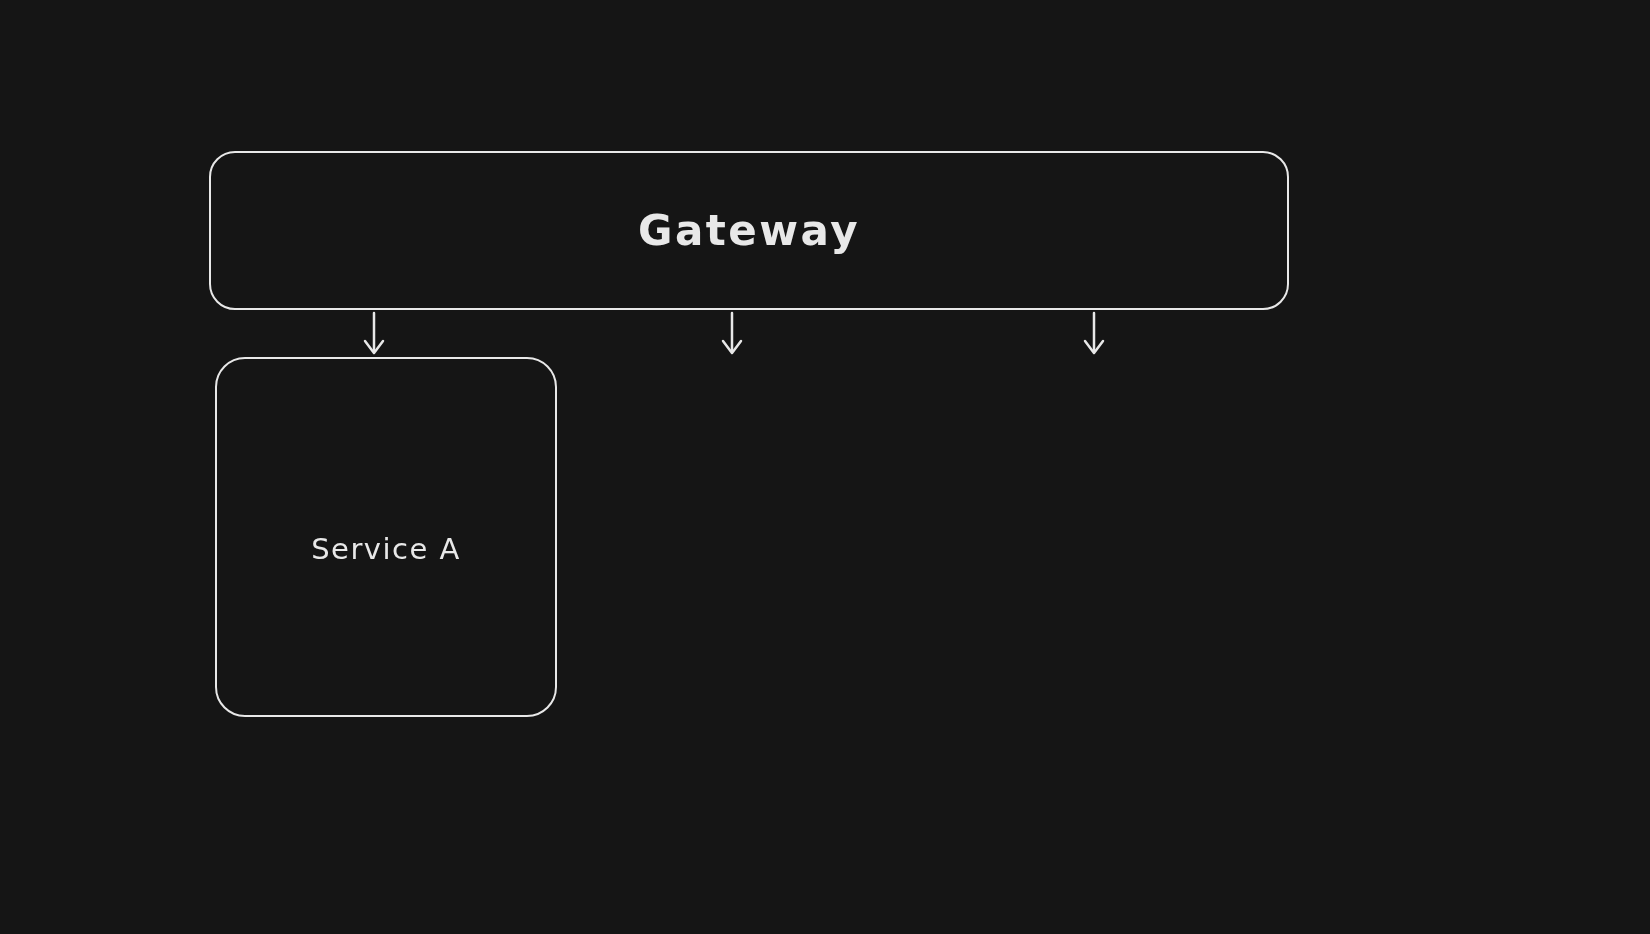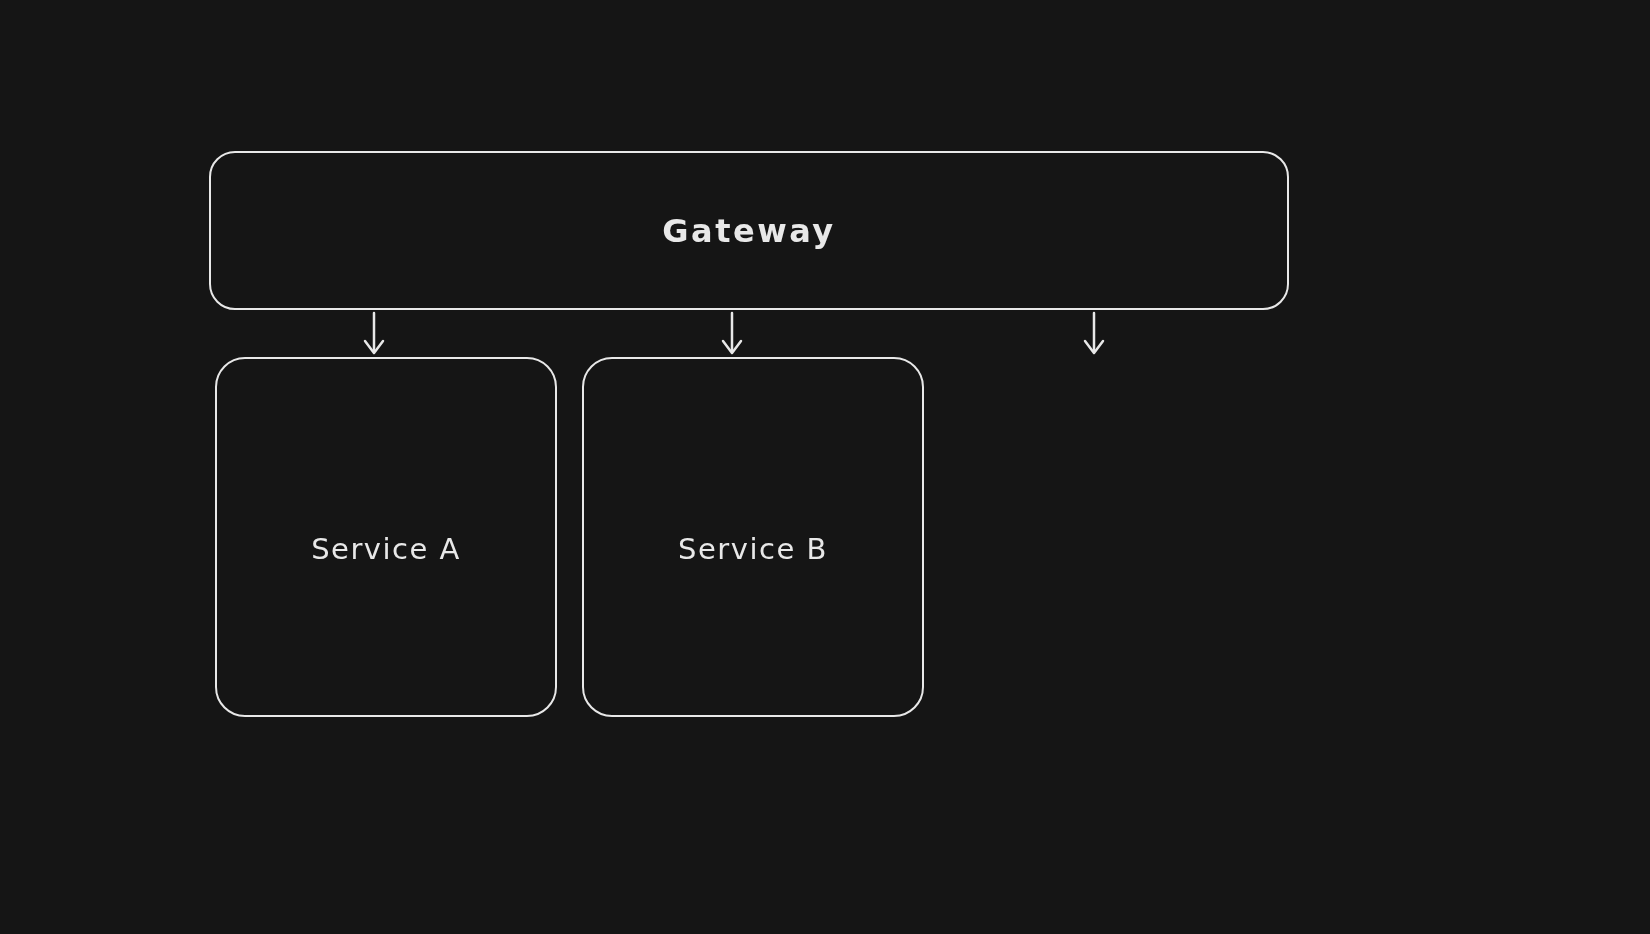--- a/index.html
+++ b/index.html
@@ -45,21 +45,21 @@
   .node-service-a{ left:215px; }
   .node-service-b{ left:582px; }
   .node-service-c{ left:950px; }
   .label{
     color:var(--stroke);
     text-align:center;
     letter-spacing:1.5px;
     user-select:none;
   }
   .gateway-label{
-    font-size:32px;
+    font-size:42px;
     font-weight:600;
     letter-spacing:2.5px;
   }
   .service-label{
     font-size:29px;
     font-weight:400;
     margin-top:24px;
   }
   .arrow{
     position:absolute;
@@ -92,18 +92,15 @@
 
   <svg class="arrow arrow-c" viewBox="0 0 28 46">
     <line x1="14" y1="2" x2="14" y2="40" stroke="currentColor" stroke-width="2.5" stroke-linecap="round"></line>
     <path d="M5 30 L14 42 L23 30" fill="none" stroke="currentColor" stroke-width="2.5" stroke-linecap="round" stroke-linejoin="round"></path>
   </svg>
 
   <div class="node node-service node-service-a">
     <span class="label service-label">Service A</span>
   </div>
 
-  <div class="node node-service node-service-b">
-    <span class="label service-label">Service B</span>
-  </div>
 
 
 </div>
 
 </body></html>

